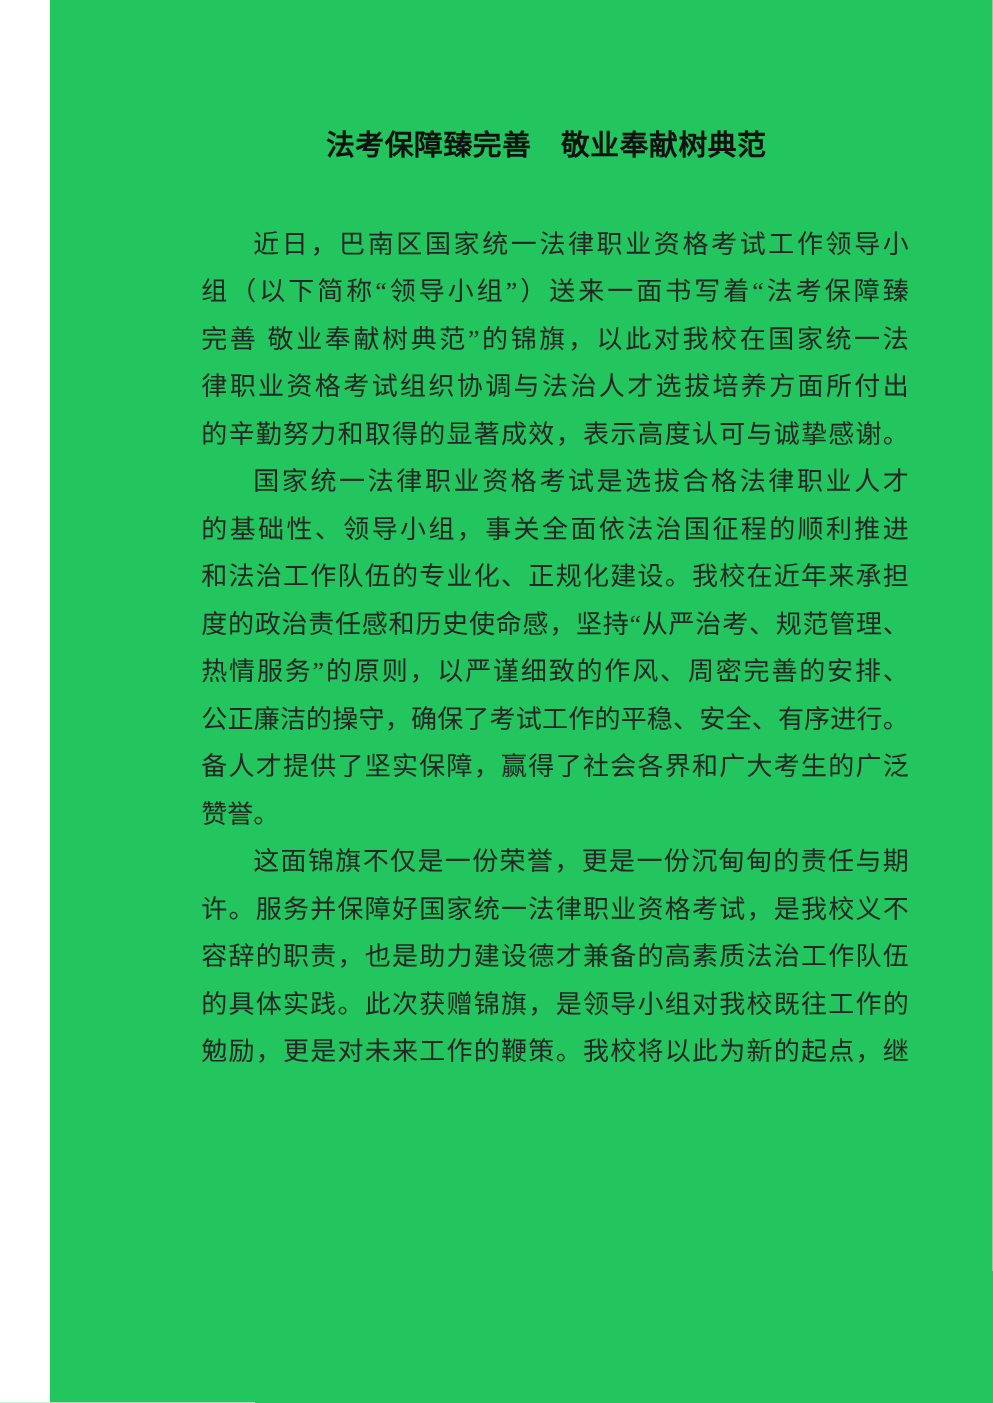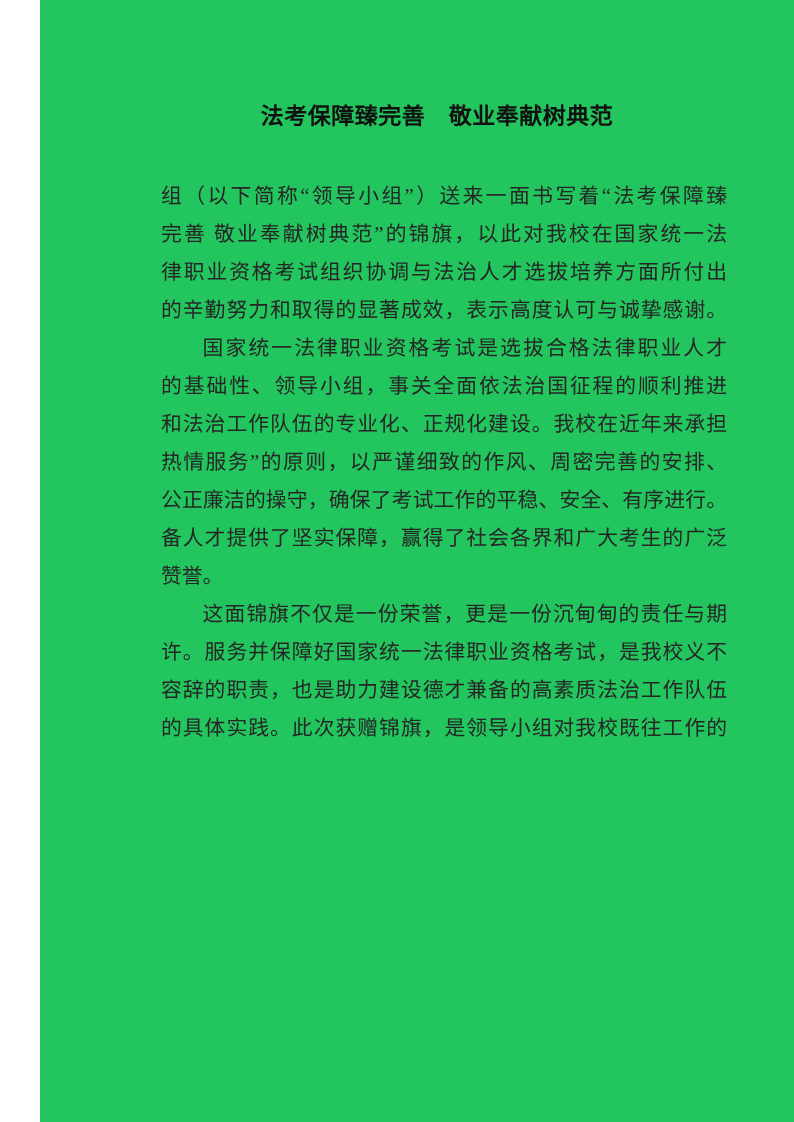--- a/index.html
+++ b/index.html
@@ -56,33 +56,36 @@
 </style>
 </head>
 <body>
 
 <div class="page">
 
   <h1 class="doc-title">法考保障臻完善　敬业奉献树典范</h1>
 
   <div class="doc-body">
 
+    <p class="line indent">近日，巴南区国家统一法律职业资格考试工作领导小</p>
     <p class="line">组（以下简称“领导小组”）送来一面书写着“法考保障臻</p>
     <p class="line">完善 敬业奉献树典范”的锦旗，以此对我校在国家统一法</p>
     <p class="line">律职业资格考试组织协调与法治人才选拔培养方面所付出</p>
     <p class="line">的辛勤努力和取得的显著成效，表示高度认可与诚挚感谢。</p>
 
     <p class="line indent">国家统一法律职业资格考试是选拔合格法律职业人才</p>
     <p class="line">的基础性、领导小组，事关全面依法治国征程的顺利推进</p>
     <p class="line">和法治工作队伍的专业化、正规化建设。我校在近年来承担</p>
+    <p class="line">度的政治责任感和历史使命感，坚持“从严治考、规范管理、</p>
     <p class="line">热情服务”的原则，以严谨细致的作风、周密完善的安排、</p>
     <p class="line">公正廉洁的操守，确保了考试工作的平稳、安全、有序进行。</p>
 
     <p class="line">备人才提供了坚实保障，赢得了社会各界和广大考生的广泛</p>
     <p class="line short">赞誉。</p>
 
     <p class="line indent">这面锦旗不仅是一份荣誉，更是一份沉甸甸的责任与期</p>
     <p class="line">许。服务并保障好国家统一法律职业资格考试，是我校义不</p>
     <p class="line">容辞的职责，也是助力建设德才兼备的高素质法治工作队伍</p>
     <p class="line">的具体实践。此次获赠锦旗，是领导小组对我校既往工作的</p>
+    <p class="line">勉励，更是对未来工作的鞭策。我校将以此为新的起点，继</p>
 
   </div>
 </div>
 
 </body></html>

